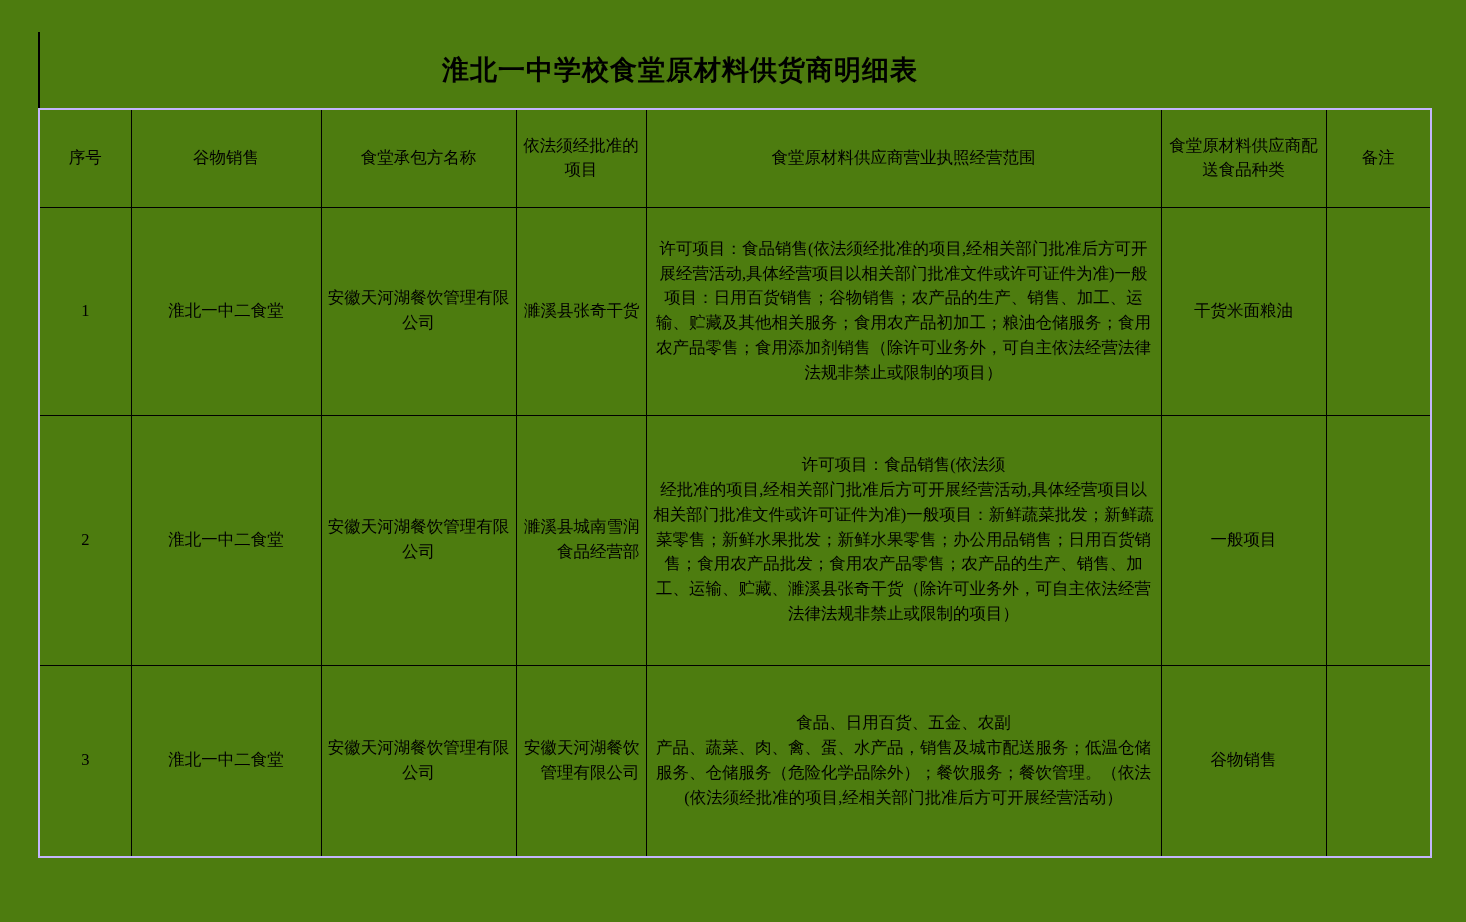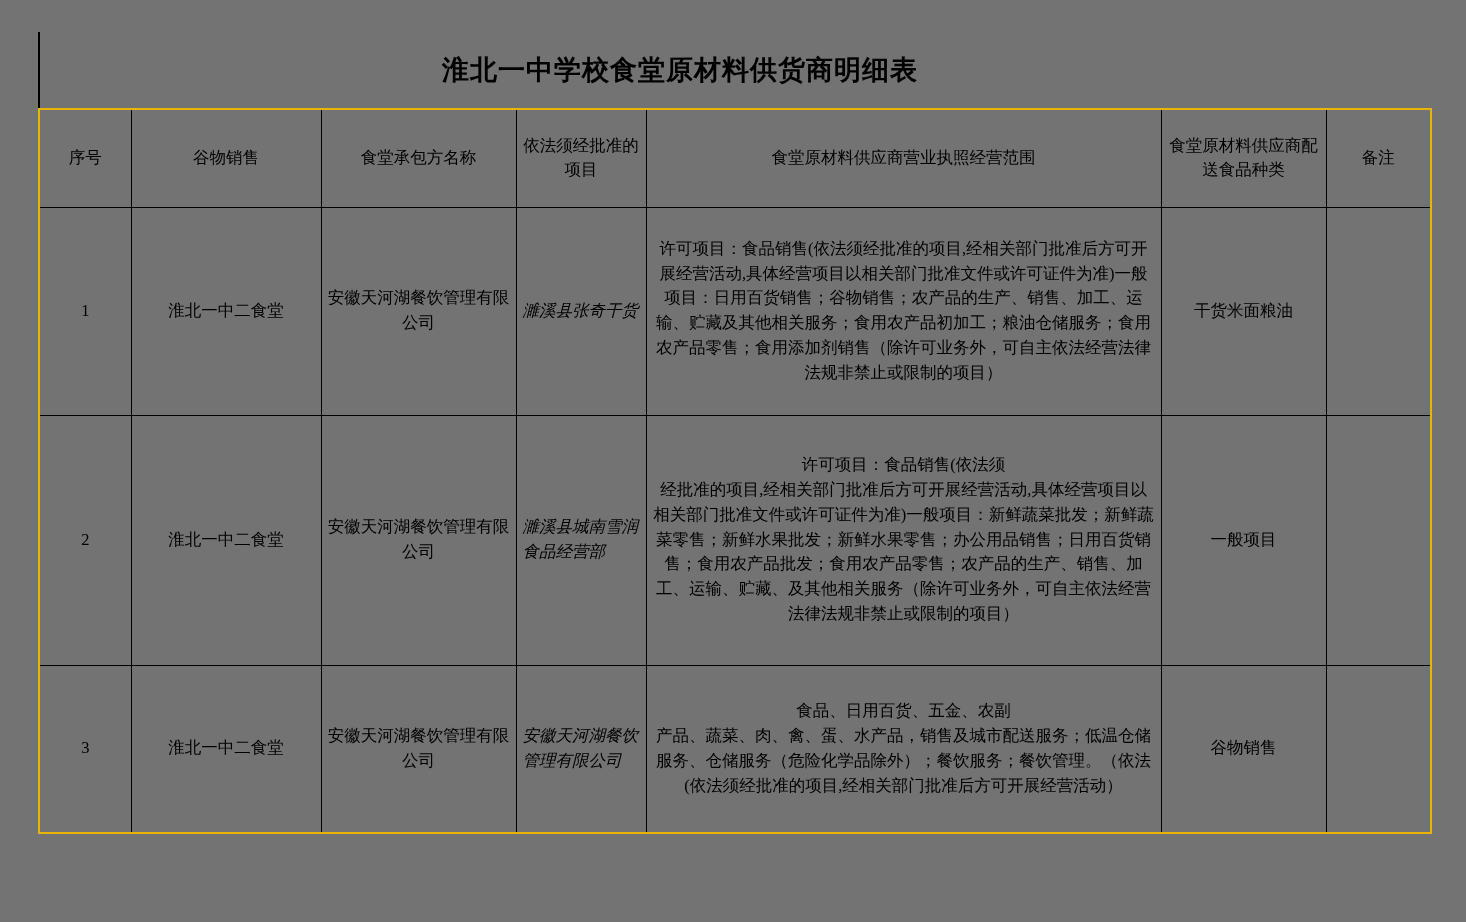--- a/index.html
+++ b/index.html
@@ -12,21 +12,21 @@
     height: 922px;
     font-family: "Liberation Serif", "DejaVu Serif", serif;
     color: #000000;
     overflow: hidden;
   }
 
   .page {
     position: relative;
     width: 1466px;
     height: 922px;
-    background: #737373;
+    background: #4d7c0f;
   }
 
   
   .sheet {
     position: absolute;
     left: 38px;
     top: 32px;
     width: 1392px;
   }
 
@@ -47,21 +47,21 @@
     text-align: center;
     color: #000000;
     
     margin-right: 110px;
   }
 
   table.grid {
     border-collapse: collapse;
     table-layout: fixed;
     width: 1392px;
-    border: 2px solid #eab308;
+    border: 2px solid #c4b5fd;
   }
 
   table.grid td,
   table.grid th {
     border: 1px solid #000000;
     padding: 4px 6px;
     font-weight: normal;
     font-size: 16.5px;
     line-height: 1.5;
     color: #000000;
@@ -86,36 +86,35 @@
   td.cell-index,
   td.cell-canteen,
   td.cell-contractor,
   td.cell-supplier,
   td.cell-category,
   td.cell-remark {
     text-align: center;
   }
 
   td.cell-supplier {
-    text-align: left;
-    font-style: italic;
+    text-align: right;
   }
 
   td.cell-scope {
     text-align: center;
     vertical-align: top;
     padding: 10px 8px 10px 8px;
     line-height: 1.62;
     white-space: pre-wrap;
     word-break: break-all;
   }
 
   tr.data-row-1 td { height: 208px; }
   tr.data-row-2 td { height: 250px; }
-  tr.data-row-3 td { height: 168px; }
+  tr.data-row-3 td { height: 192px; }
 
   td.cell-index { font-family: "Liberation Serif", serif; }
 </style>
 </head>
 <body>
 
 <div class="page">
   <div class="sheet">
 
     <div class="title-band">
@@ -152,21 +151,21 @@
           <td class="cell-scope">许可项目：食品销售(依法须经批准的项目,经相关部门批准后方可开展经营活动,具体经营项目以相关部门批准文件或许可证件为准)一般项目：日用百货销售；谷物销售；农产品的生产、销售、加工、运输、贮藏及其他相关服务；食用农产品初加工；粮油仓储服务；食用农产品零售；食用添加剂销售（除许可业务外，可自主依法经营法律法规非禁止或限制的项目）</td>
           <td class="cell-category">干货米面粮油</td>
           <td class="cell-remark"></td>
         </tr>
         <tr class="data-row-2">
           <td class="cell-index">2</td>
           <td class="cell-canteen">淮北一中二食堂</td>
           <td class="cell-contractor">安徽天河湖餐饮管理有限公司</td>
           <td class="cell-supplier">濉溪县城南雪润食品经营部</td>
           <td class="cell-scope">许可项目：食品销售(依法须
-经批准的项目,经相关部门批准后方可开展经营活动,具体经营项目以相关部门批准文件或许可证件为准)一般项目：新鲜蔬菜批发；新鲜蔬菜零售；新鲜水果批发；新鲜水果零售；办公用品销售；日用百货销售；食用农产品批发；食用农产品零售；农产品的生产、销售、加工、运输、贮藏、及其他相关服务（除许可业务外，可自主依法经营法律法规非禁止或限制的项目）</td>
+经批准的项目,经相关部门批准后方可开展经营活动,具体经营项目以相关部门批准文件或许可证件为准)一般项目：新鲜蔬菜批发；新鲜蔬菜零售；新鲜水果批发；新鲜水果零售；办公用品销售；日用百货销售；食用农产品批发；食用农产品零售；农产品的生产、销售、加工、运输、贮藏、濉溪县张奇干货（除许可业务外，可自主依法经营法律法规非禁止或限制的项目）</td>
           <td class="cell-category">一般项目</td>
           <td class="cell-remark"></td>
         </tr>
         <tr class="data-row-3">
           <td class="cell-index">3</td>
           <td class="cell-canteen">淮北一中二食堂</td>
           <td class="cell-contractor">安徽天河湖餐饮管理有限公司</td>
           <td class="cell-supplier">安徽天河湖餐饮管理有限公司</td>
           <td class="cell-scope">食品、日用百货、五金、农副
 产品、蔬菜、肉、禽、蛋、水产品，销售及城市配送服务；低温仓储服务、仓储服务（危险化学品除外）；餐饮服务；餐饮管理。（依法(依法须经批准的项目,经相关部门批准后方可开展经营活动）</td>

